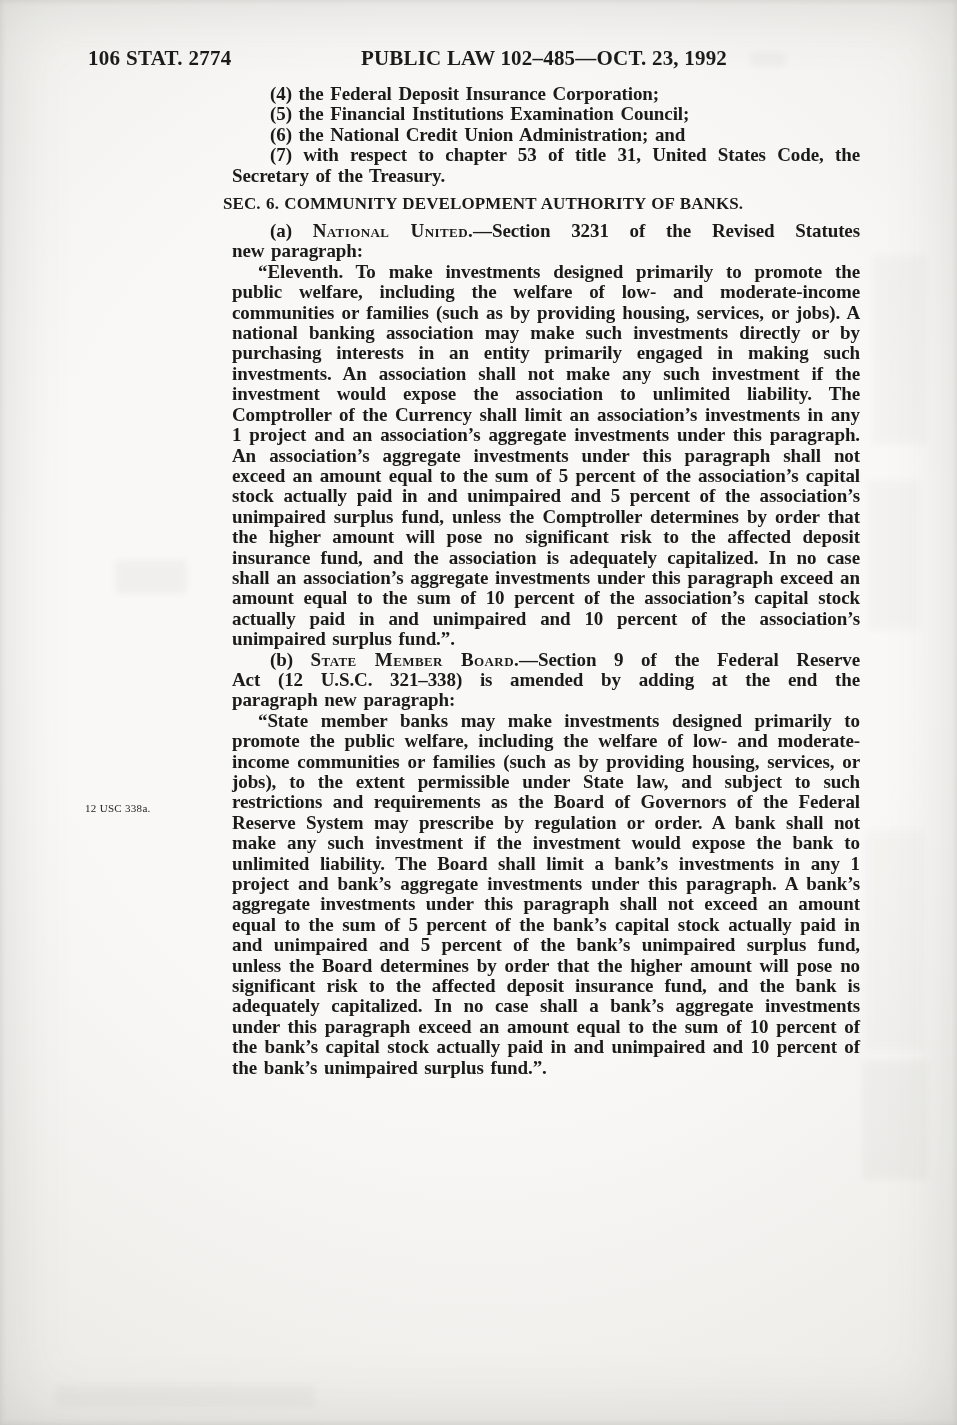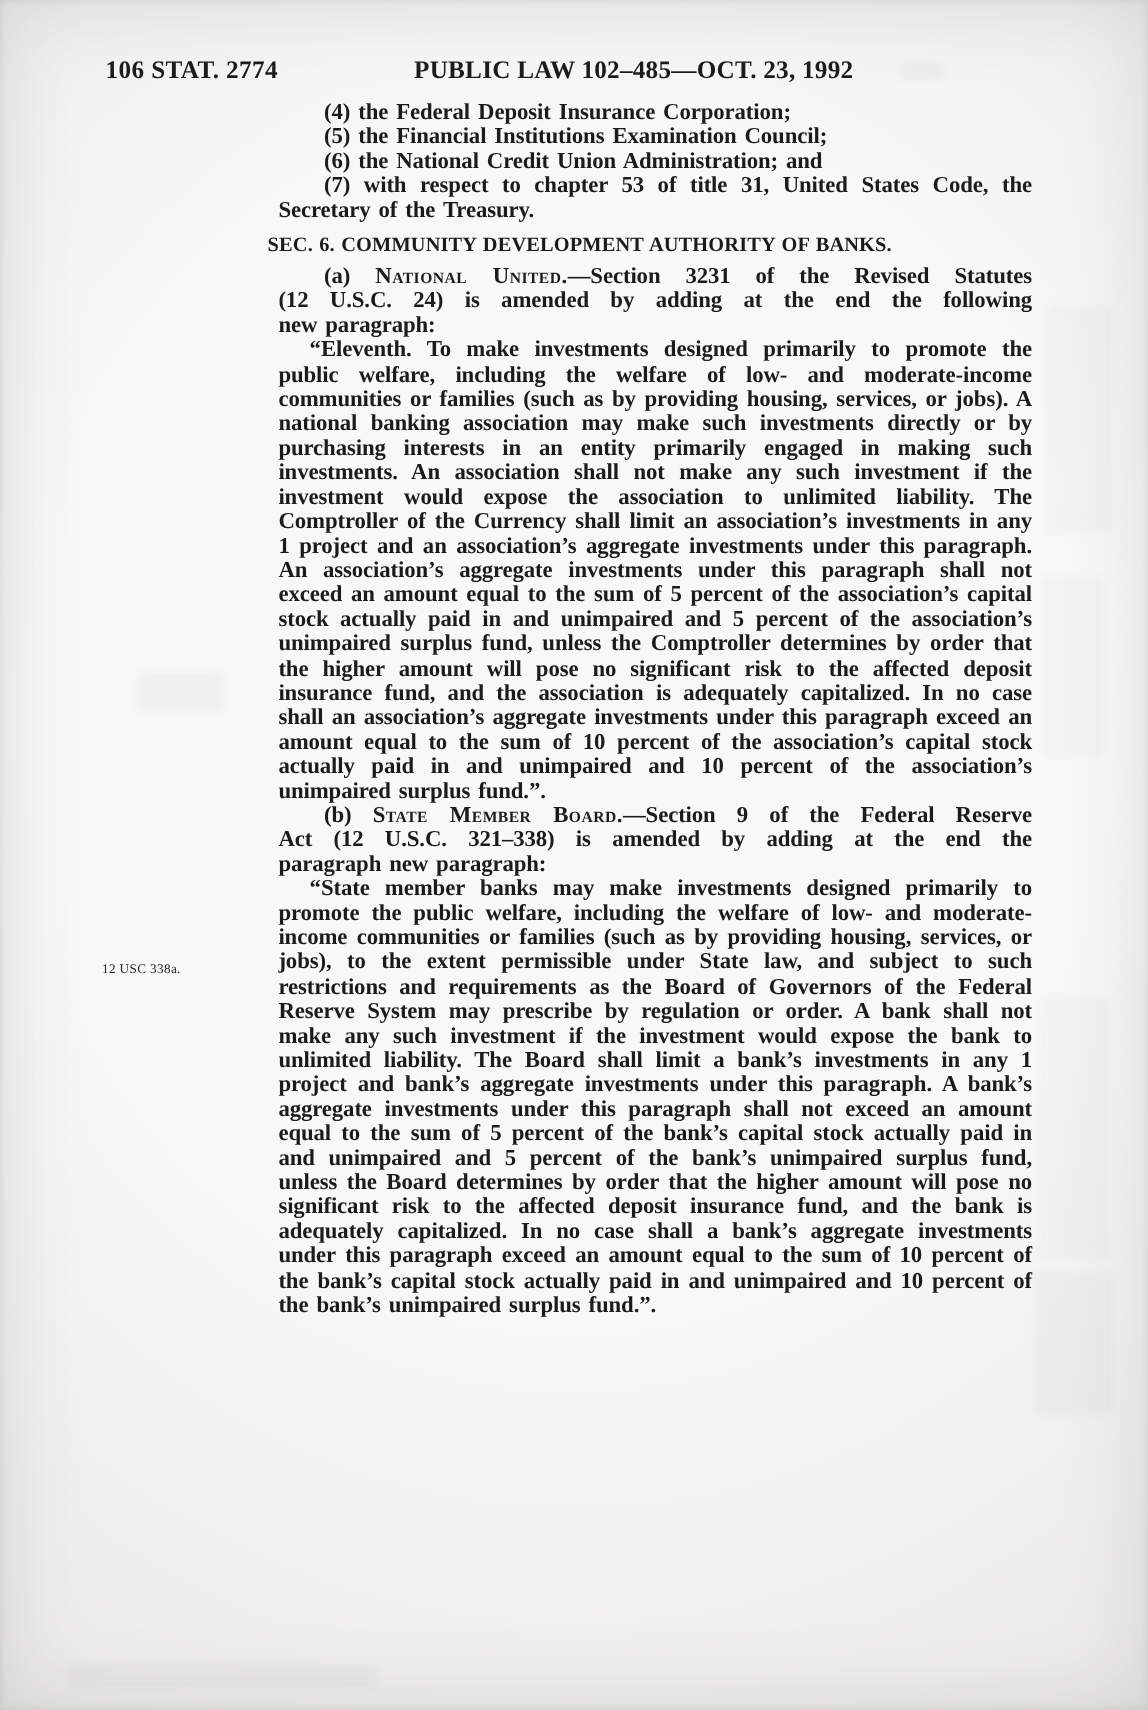--- a/index.html
+++ b/index.html
@@ -16,21 +16,21 @@
     color:#1b1b1b;
     -webkit-font-smoothing:antialiased;
   }
   
   .running-head{position:absolute;top:46px;left:0;width:100%;height:30px;}
   .stat-num{
     position:absolute;left:88px;top:0;
     font-size:21px;font-weight:bold;letter-spacing:0.3px;white-space:nowrap;
   }
   .law-title{
-    position:absolute;left:345px;top:0;width:398px;
+    position:absolute;left:345px;top:0;width:398px;text-align:center;
     font-size:21px;font-weight:bold;letter-spacing:0.2px;white-space:nowrap;
   }
   
   .margin-note{
     position:absolute;left:85px;top:802px;
     font-size:11px;font-weight:normal;letter-spacing:0.3px;color:#242424;
     white-space:nowrap;
   }
   
   .body-col{
@@ -83,21 +83,20 @@
       <p class="list-item">(4) the Federal Deposit Insurance Corporation;</p>
       <p class="list-item">(5) the Financial Institutions Examination Council;</p>
       <p class="list-item">(6) the National Credit Union Administration; and</p>
       <p class="list-item">(7) with respect to chapter 53 of title 31, United States Code, the Secretary of the Treasury.</p>
     </div>
 
     <h2 class="section-heading">SEC. 6. COMMUNITY DEVELOPMENT AUTHORITY OF BANKS.</h2>
 
     <div>
       <p class="fixed-line first"><span>(a) </span><span class="sc">National United.</span><span>—Section 3231 of the Revised Statutes</span></p>
-      <p class="fixed-line">(12 U.S.C. 24) is amended by adding at the end the following</p>
       <p class="fixed-line last">new paragraph:</p>
     </div>
 
     <p class="quote">“Eleventh. To make investments designed primarily to promote the public welfare, including the welfare of low- and moderate-income communities or families (such as by providing housing, services, or jobs). A national banking association may make such investments directly or by purchasing interests in an entity primarily engaged in making such investments. An association shall not make any such investment if the investment would expose the association to unlimited liability. The Comptroller of the Currency shall limit an association’s investments in any 1 project and an association’s aggregate investments under this paragraph. An association’s aggregate investments under this paragraph shall not exceed an amount equal to the sum of 5 percent of the association’s capital stock actually paid in and unimpaired and 5 percent of the association’s unimpaired surplus fund, unless the Comptroller determines by order that the higher amount will pose no significant risk to the affected deposit insurance fund, and the association is adequately capitalized. In no case shall an association’s aggregate investments under this paragraph exceed an amount equal to the sum of 10 percent of the association’s capital stock actually paid in and unimpaired and 10 percent of the association’s unimpaired surplus fund.”.</p>
 
     <div>
       <p class="fixed-line first"><span>(b) </span><span class="sc">State Member Board.</span><span>—Section 9 of the Federal Reserve</span></p>
       <p class="fixed-line">Act (12 U.S.C. 321–338) is amended by adding at the end the</p>
       <p class="fixed-line last">paragraph new paragraph:</p>
     </div>

